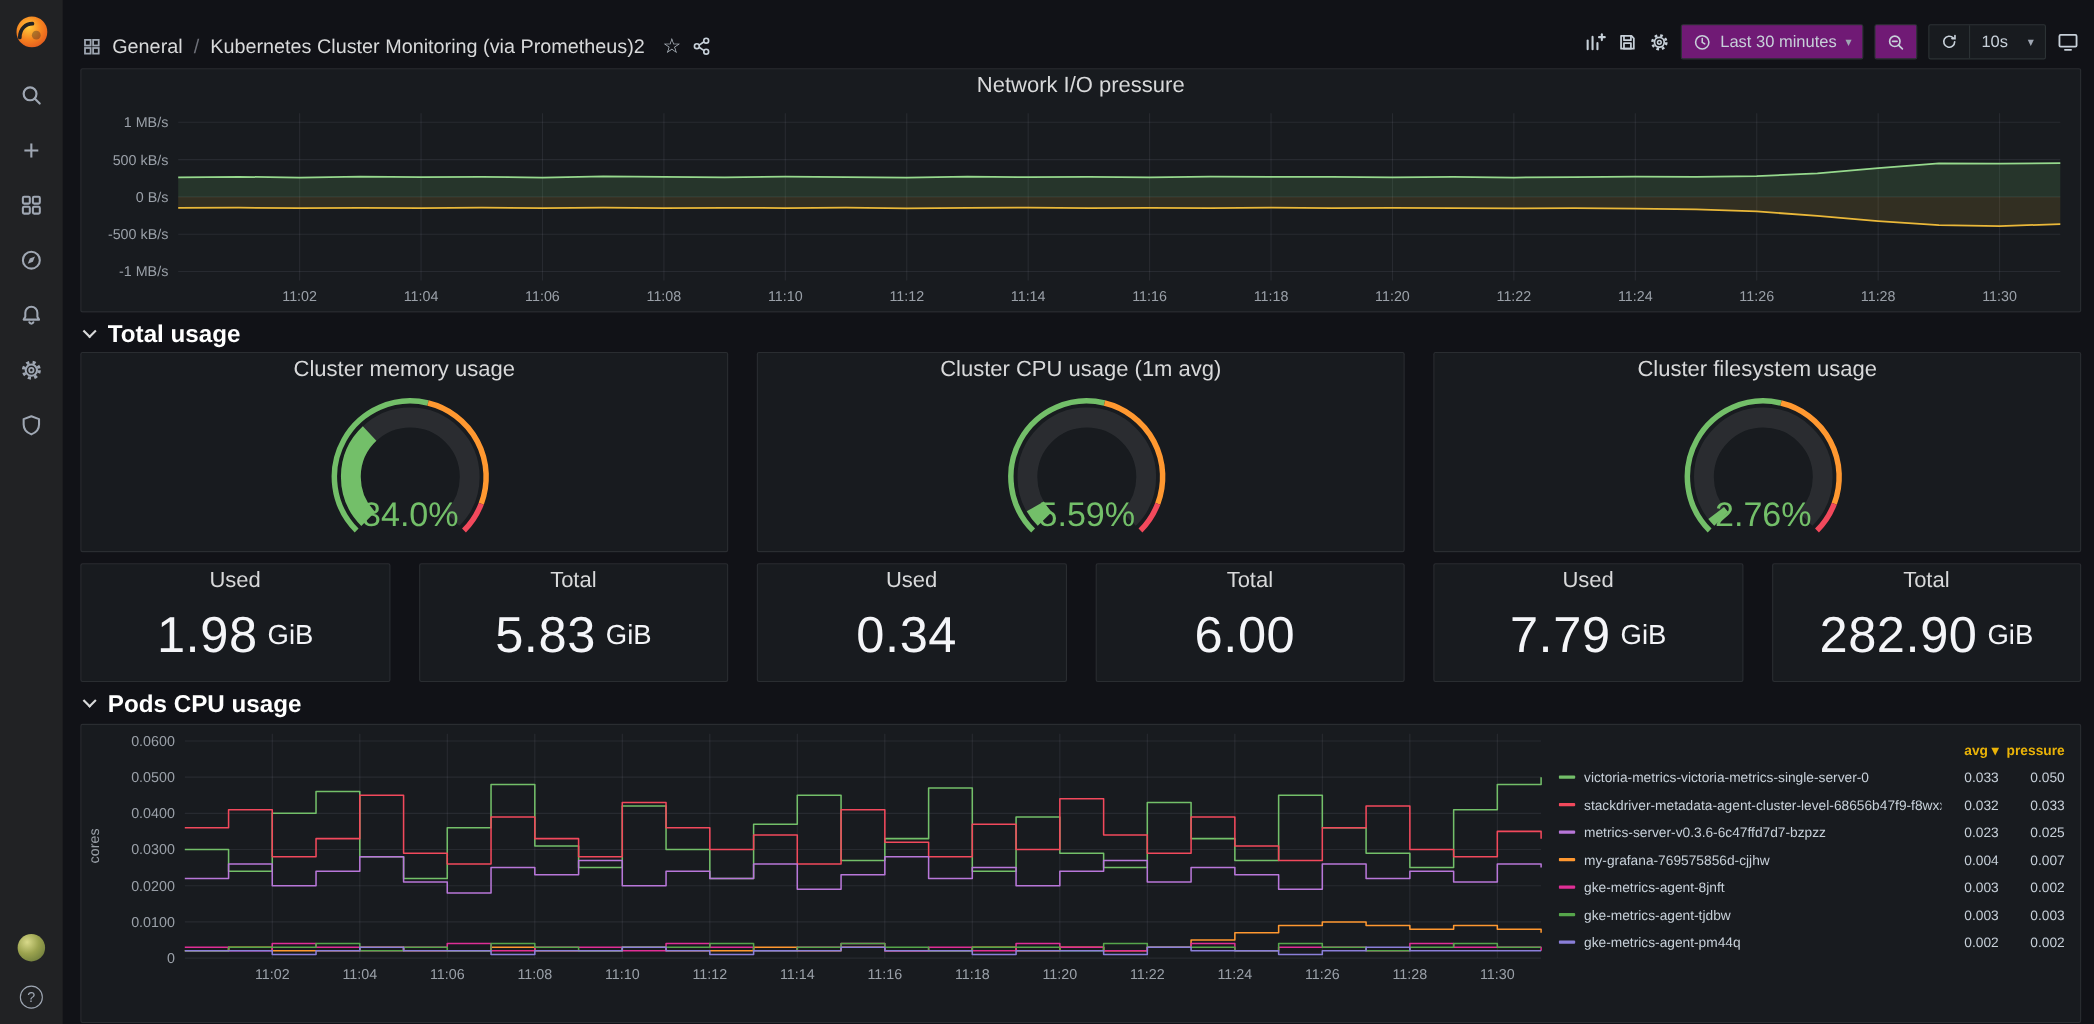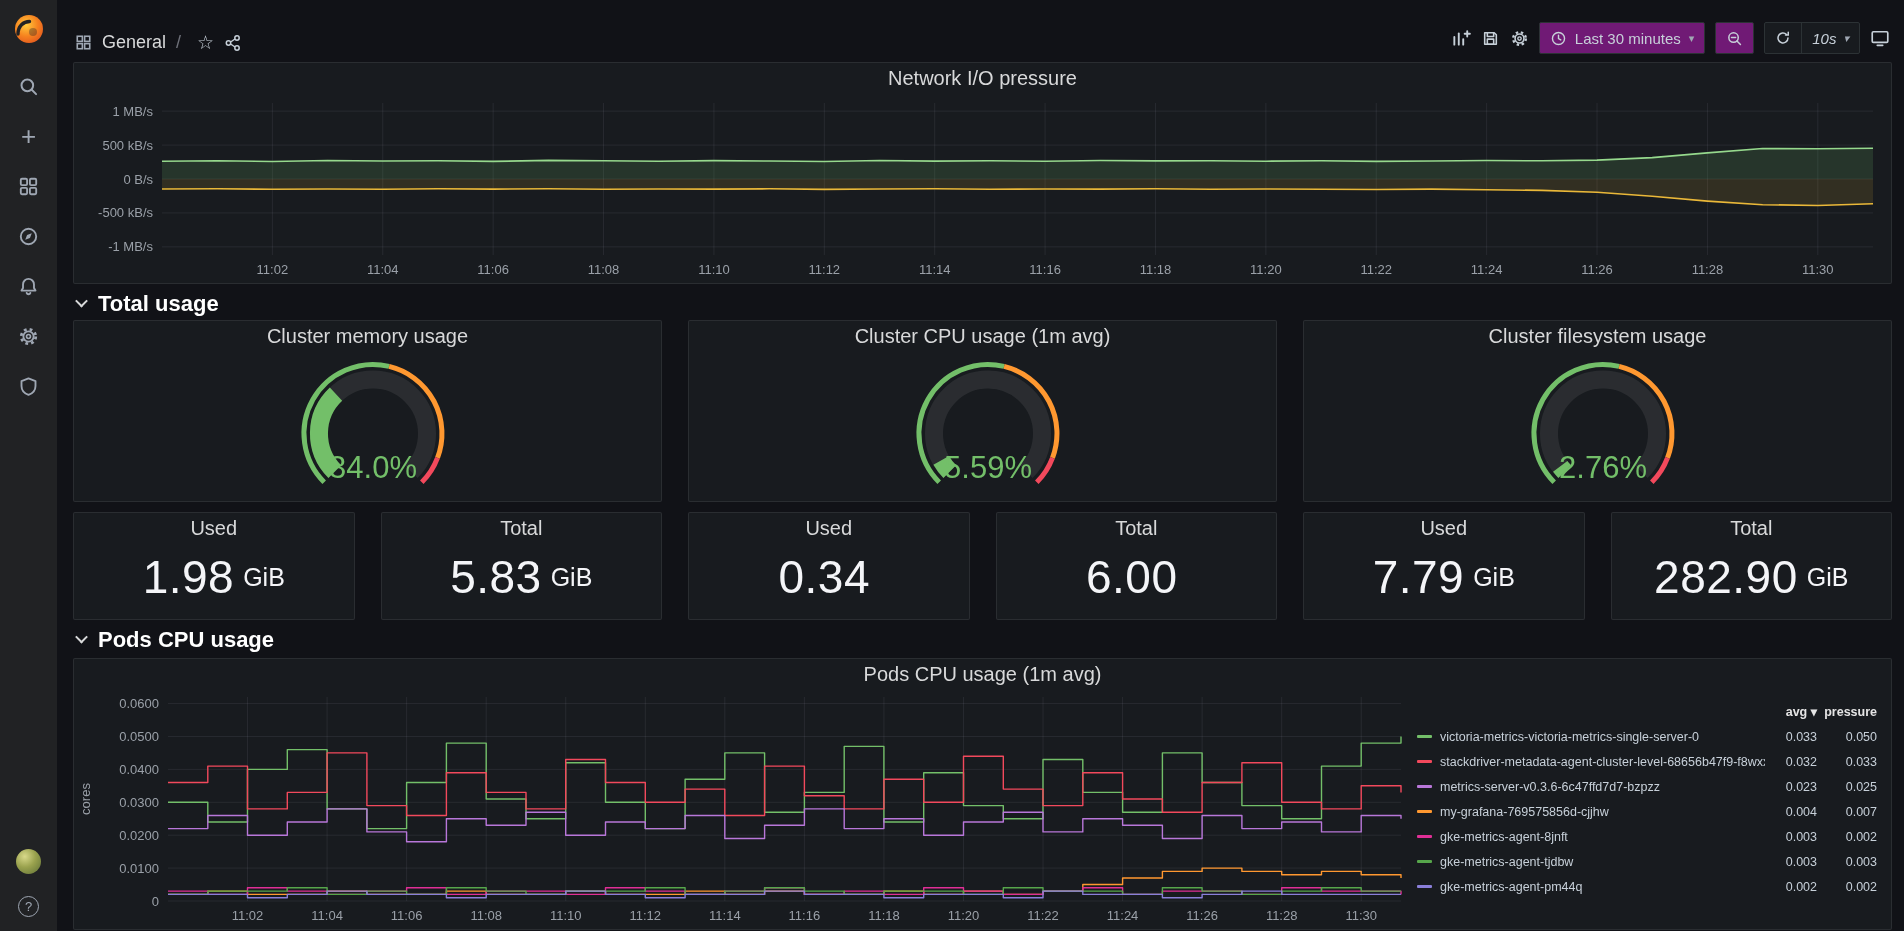--- a/index.html
+++ b/index.html
@@ -37,21 +37,21 @@
   .crumb-icon { color:#9fa7b3; display:flex; }
   .tb-ico { color:#c7d0d9; display:flex; align-items:center; cursor:pointer; }
   .star { font-size:19px; color:#c7d0d9; margin-left:6px; cursor:pointer; }
   .topbar-right { margin-left:auto; display:flex; align-items:center; gap:10px; }
   .tb-btn {
     height:32px; display:flex; align-items:center; gap:8px; padding:0 10px;
     background:#701a75; border:1px solid #2c3235; border-radius:2px;
     color:#c7d0d9; font-size:15px; cursor:pointer;
   }
   .tb-group { display:flex; align-items:stretch; border:1px solid #2c3235; border-radius:2px; background:#181b1f; }
-  .tb-group .seg { display:flex; align-items:center; gap:7px; padding:0 10px; height:30px; font-size:15px; color:#c7d0d9; cursor:pointer;font-style:italic; }
+  .tb-group .seg { display:flex; align-items:center; gap:18px; padding:0 10px; height:30px; font-size:15px; color:#c7d0d9; cursor:pointer; }
   .tb-group .seg + .seg { border-left:1px solid #2c3235; }
   .caret { font-size:11px; color:#9fa7b3; }
 
   
   .dash { flex:1; padding:8px 12px 0 16px; overflow:hidden; }
   .panel {
     background:#181b1f; border:1px solid rgba(204,204,220,0.10); border-radius:2px;
     display:flex; flex-direction:column; min-width:0;
   }
   .panel-title { height:30px; flex:none; display:flex; align-items:center; justify-content:center;
@@ -80,21 +80,21 @@
   .pods-body { flex:1; min-height:0; display:flex; }
   .pods-body .chart-mount { flex:1; }
   .legend { width:480px; flex:none; padding:10px 14px 0 6px; font-size:12.5px; color:#c7d0d9; }
   .lg-row { display:flex; align-items:center; height:25px; }
   .lg-name { flex:1; display:flex; align-items:center; gap:8px; min-width:0; white-space:nowrap;
     overflow:hidden; text-overflow:ellipsis; cursor:pointer; }
   .lg-swatch { width:15px; height:3px; border-radius:1px; flex:none; }
   .lg-val { width:52px; text-align:right; flex:none; }
   .lg-cur { width:60px; }
   .lg-head { font-weight:600; }
-  .lg-head .lg-val { color:#e5e5e5; cursor:pointer; }
+  .lg-head .lg-val { color:#eab308; cursor:pointer; }
 </style>
 </head>
 <body>
 
 <aside class="sidebar">
   <div class="logo">
     <svg width="38" height="38" viewBox="0 0 38 38">
       <defs>
         <radialGradient id="lg" cx="40%" cy="35%" r="75%">
           <stop offset="0%" stop-color="#ffcb3d"></stop>
@@ -165,20 +165,21 @@
       <span class="crumb-icon">
         <svg width="17" height="17" viewBox="0 0 18 18" fill="none" stroke="currentColor" stroke-width="1.7">
           <rect x="2.4" y="2.4" width="5.4" height="5.4"></rect>
             <rect x="10.2" y="2.4" width="5.4" height="5.4"></rect>
           <rect x="2.4" y="10.2" width="5.4" height="5.4"></rect>
             <rect x="10.2" y="10.2" width="5.4" height="5.4"></rect>
         </svg>
       </span>
       <span>General</span>
       <span class="sep">/</span>
+      <span>Kubernetes Cluster Monitoring (via Prometheus)2</span>
       <span class="star">☆</span>
       <span class="tb-ico">
         <svg width="18" height="18" viewBox="0 0 18 18" fill="none" stroke="currentColor" stroke-width="1.5">
           <circle cx="4.5" cy="9" r="2.2"></circle>
             <circle cx="13" cy="4" r="2.2"></circle>
             <circle cx="13" cy="14" r="2.2"></circle>
           <line x1="6.6" y1="8" x2="11" y2="5"></line>
             <line x1="6.6" y1="10" x2="11" y2="13"></line>
         </svg>
       </span>
@@ -386,21 +387,20 @@
         </div>
       </div>
     </div>
 
     <div class="section">
       <span class="chev"></span>
       <span class="section-label">Pods CPU usage</span>
     </div>
 
     <section class="panel pods-panel">
-      <div class="panel-title">Pods CPU usage (1m avg)</div>
       <div class="pods-body">
         <div class="chart-mount" id="podsChart"><svg width="1337" height="240">
               <line x1="94" x2="1327" y1="212" y2="212" stroke="rgba(204,204,220,0.09)" stroke-width="1"></line>
               <text x="85" y="216.5" fill="#9aa0a8" font-size="13" text-anchor="end">0</text>
               <line x1="94" x2="1327" y1="179.09677419354838" y2="179.09677419354838" stroke="rgba(204,204,220,0.09)" stroke-width="1"></line>
               <text x="85" y="183.59677419354838" fill="#9aa0a8" font-size="13" text-anchor="end">0.0100</text>
               <line x1="94" x2="1327" y1="146.19354838709677" y2="146.19354838709677" stroke="rgba(204,204,220,0.09)" stroke-width="1"></line>
               <text x="85" y="150.69354838709677" fill="#9aa0a8" font-size="13" text-anchor="end">0.0200</text>
               <line x1="94" x2="1327" y1="113.29032258064517" y2="113.29032258064517" stroke="rgba(204,204,220,0.09)" stroke-width="1"></line>
               <text x="85" y="117.79032258064517" fill="#9aa0a8" font-size="13" text-anchor="end">0.0300</text>

